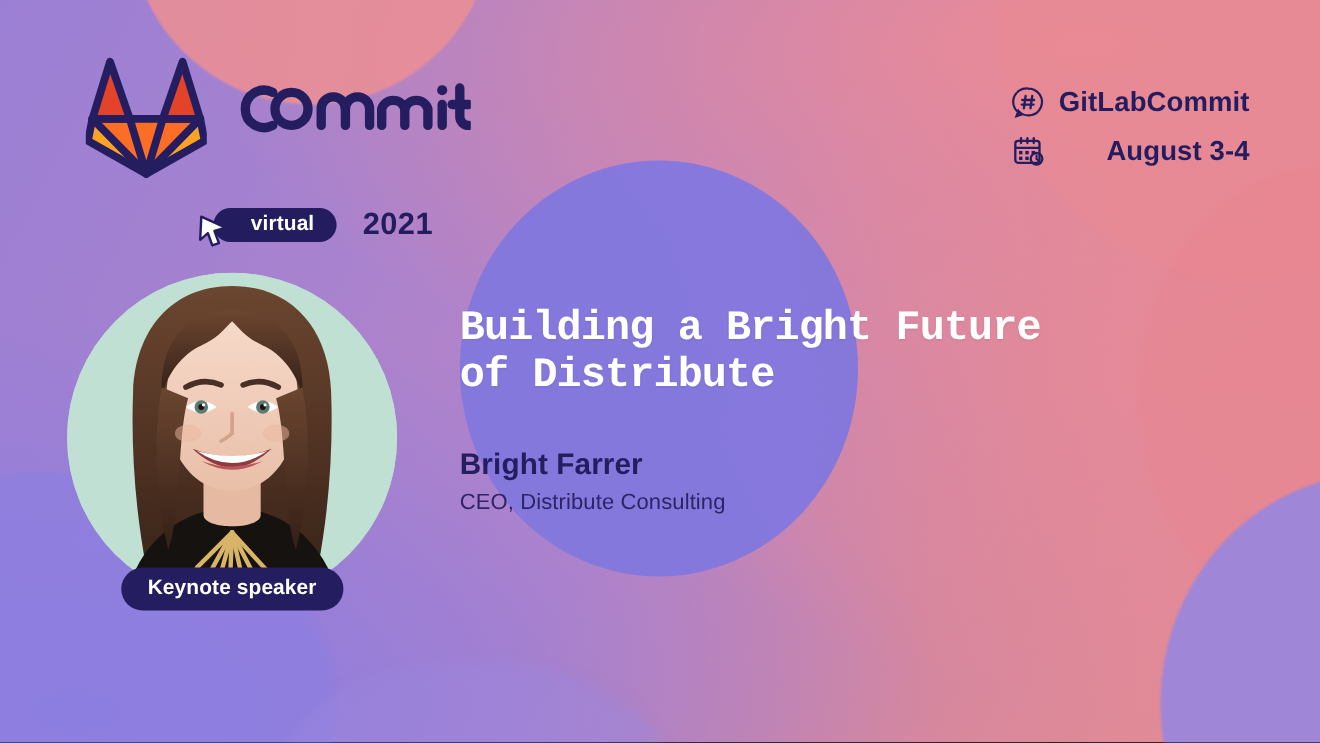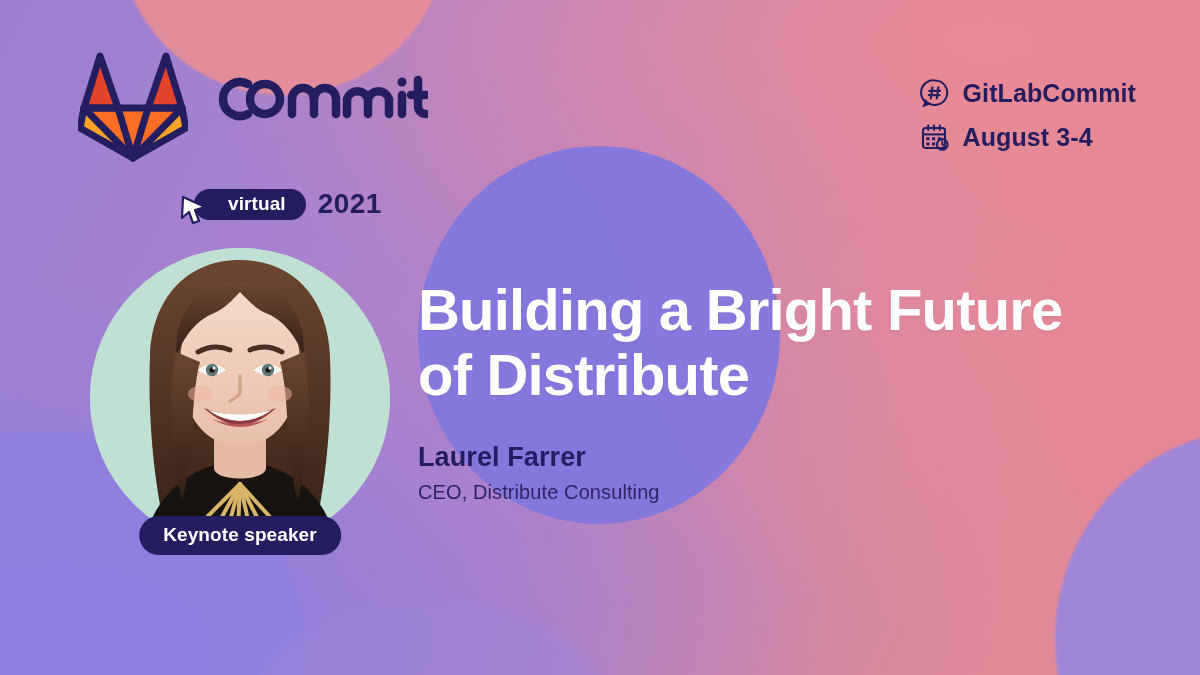--- a/index.html
+++ b/index.html
@@ -81,21 +81,21 @@
 
   .tanuki { position:absolute; left:0; top:0; width:110px; height:118px; }
 
   .commit-word {
     position:absolute; left:124px; top:20px;
     width:226px; height:62px;
   }
 
   .virtual-row {
     position:absolute; left:116px; top:140px;
-    display:flex; align-items:center; gap:12px;
+    display:flex; align-items:center; gap:24px;
   }
   .virtual-pill {
     position:relative;
     background:#231c5e;
     color:#ffffff;
     border-radius:999px;
     padding:5px 20px 7px 34px;
     font-size:19px;
     font-weight:bold;
     letter-spacing:.1px;
@@ -111,33 +111,33 @@
     font-weight:bold;
     letter-spacing:.4px;
   }
 
   
   .meta { position:absolute; right:64px; top:78px; }
   .meta-row {
     display:flex; align-items:center; gap:13px;
     margin-bottom:14px;
   }
-  .meta-row:last-child { margin-bottom:0; }
+  .meta-row:last-child { margin-bottom:0;justify-content:space-between; }
   .meta-icon { width:30px; height:30px; flex:0 0 30px; }
   .meta-text {
     color:#231c5e;
     font-size:25px;
     font-weight:bold;
     letter-spacing:.1px;
     white-space:nowrap;
   }
 
   
   .speaker-photo-wrap {
-    position:absolute; left:90px; top:248px;
+    position:absolute; left:61px; top:248px;
     width:300px; height:300px;
   }
   .speaker-photo {
     position:absolute; inset:0;
     border-radius:50%;
     overflow:hidden;
     background:#bfe0d2;
   }
   .speaker-photo svg { display:block; width:100%; height:100%; }
 
@@ -154,26 +154,27 @@
     white-space:nowrap;
     letter-spacing:.1px;
     line-height:1;
   }
 
   
   .content { position:absolute; left:418px; top:278px; width:700px; }
 
   .talk-title {
     color:#ffffff;
-    font-size:58px;
+    font-size:38px;
     font-weight:bold;
     line-height:1.12;
     letter-spacing:-.8px;
-    margin-bottom:34px;
+    margin-bottom:44px;
     text-shadow:0 1px 2px rgba(60,30,80,.10);
+    font-family:Liberation Mono, monospace;
   }
   .talk-title .title-line { display:block; }
 
   .speaker-name {
     color:#241d60;
     font-size:27px;
     font-weight:bold;
     letter-spacing:.1px;
     margin-bottom:8px;
   }
@@ -364,17 +365,17 @@
     </div>
 
     <div class="keynote-badge">Keynote speaker</div>
   </div>
 
   <div class="content">
     <h1 class="talk-title">
       <span class="title-line">Building a Bright Future</span>
       <span class="title-line">of Distribute</span>
     </h1>
-    <div class="speaker-name">Laurel Farrer</div>
+    <div class="speaker-name">Bright Farrer</div>
     <div class="speaker-role">CEO, Distribute Consulting</div>
   </div>
 
 </div>
 
 </body></html>

